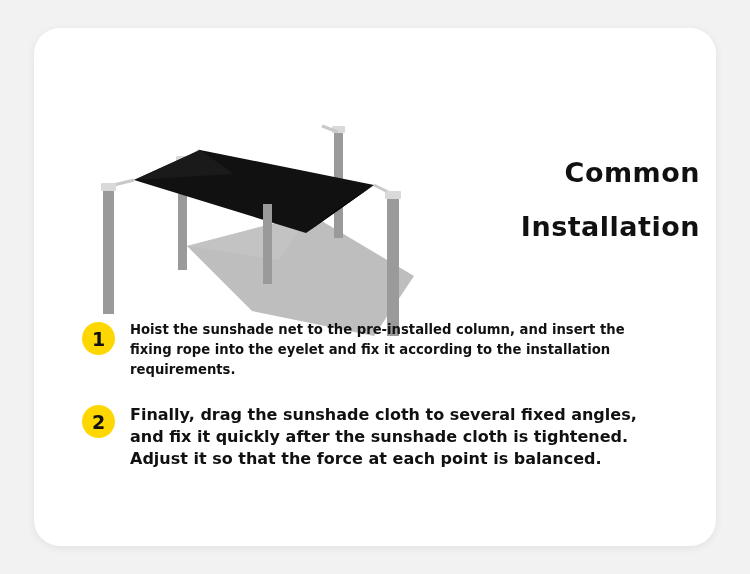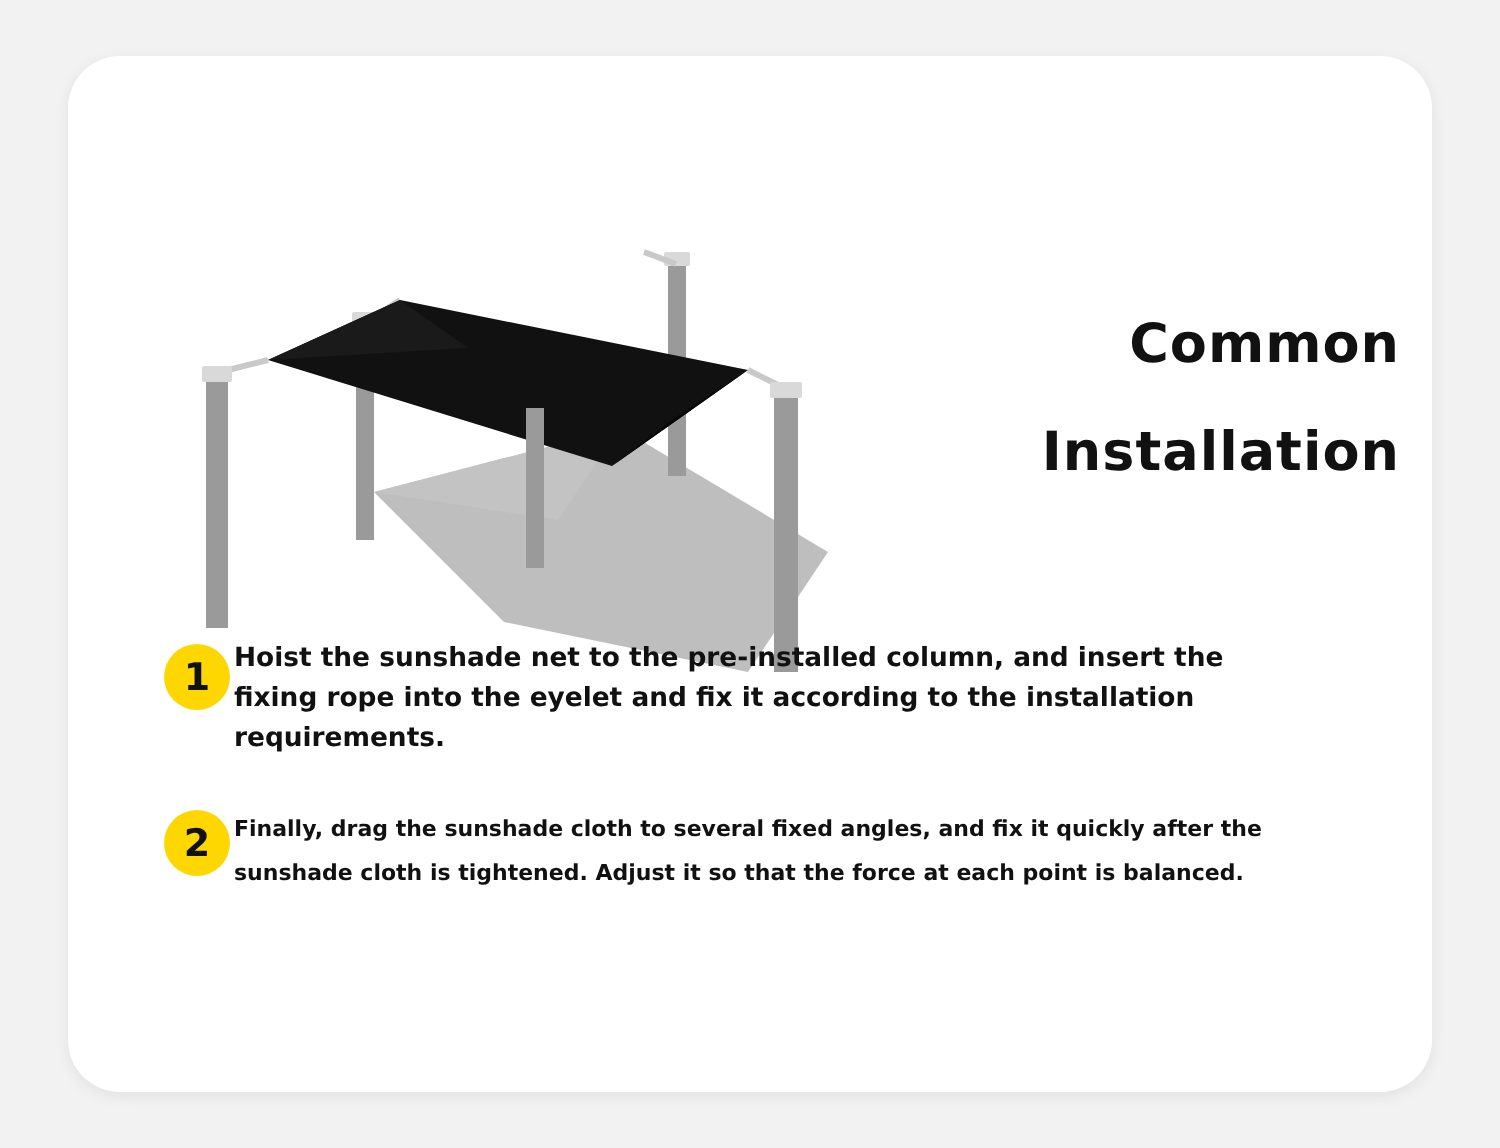--- a/index.html
+++ b/index.html
@@ -66,30 +66,30 @@
     color: #111111;
     font-family: "DejaVu Sans", sans-serif;
     font-weight: bold;
     font-size: 19px;
     display: flex;
     align-items: center;
     justify-content: center;
     margin-top: 2px;
   }
   .step-text {
-    margin-left: 2px;
+    margin-left: 15px;
     color: #111111;
     font-family: "DejaVu Sans", sans-serif;
     font-weight: bold;
     font-size: 13.2px;
     line-height: 20px;
     max-width: 540px;
   }
   .step2 .badge { margin-top: 1px; }
-  .step2 .step-text { font-size: 11px; line-height: 22px; }
+  .step2 .step-text { font-size: 16px; line-height: 22px; }
 </style>
 </head>
 <body>
 
 <div class="card">
 
   <div class="illustration">
     <svg width="380" height="275" viewBox="0 0 380 275" xmlns="http://www.w3.org/2000/svg">
 
       <g>

